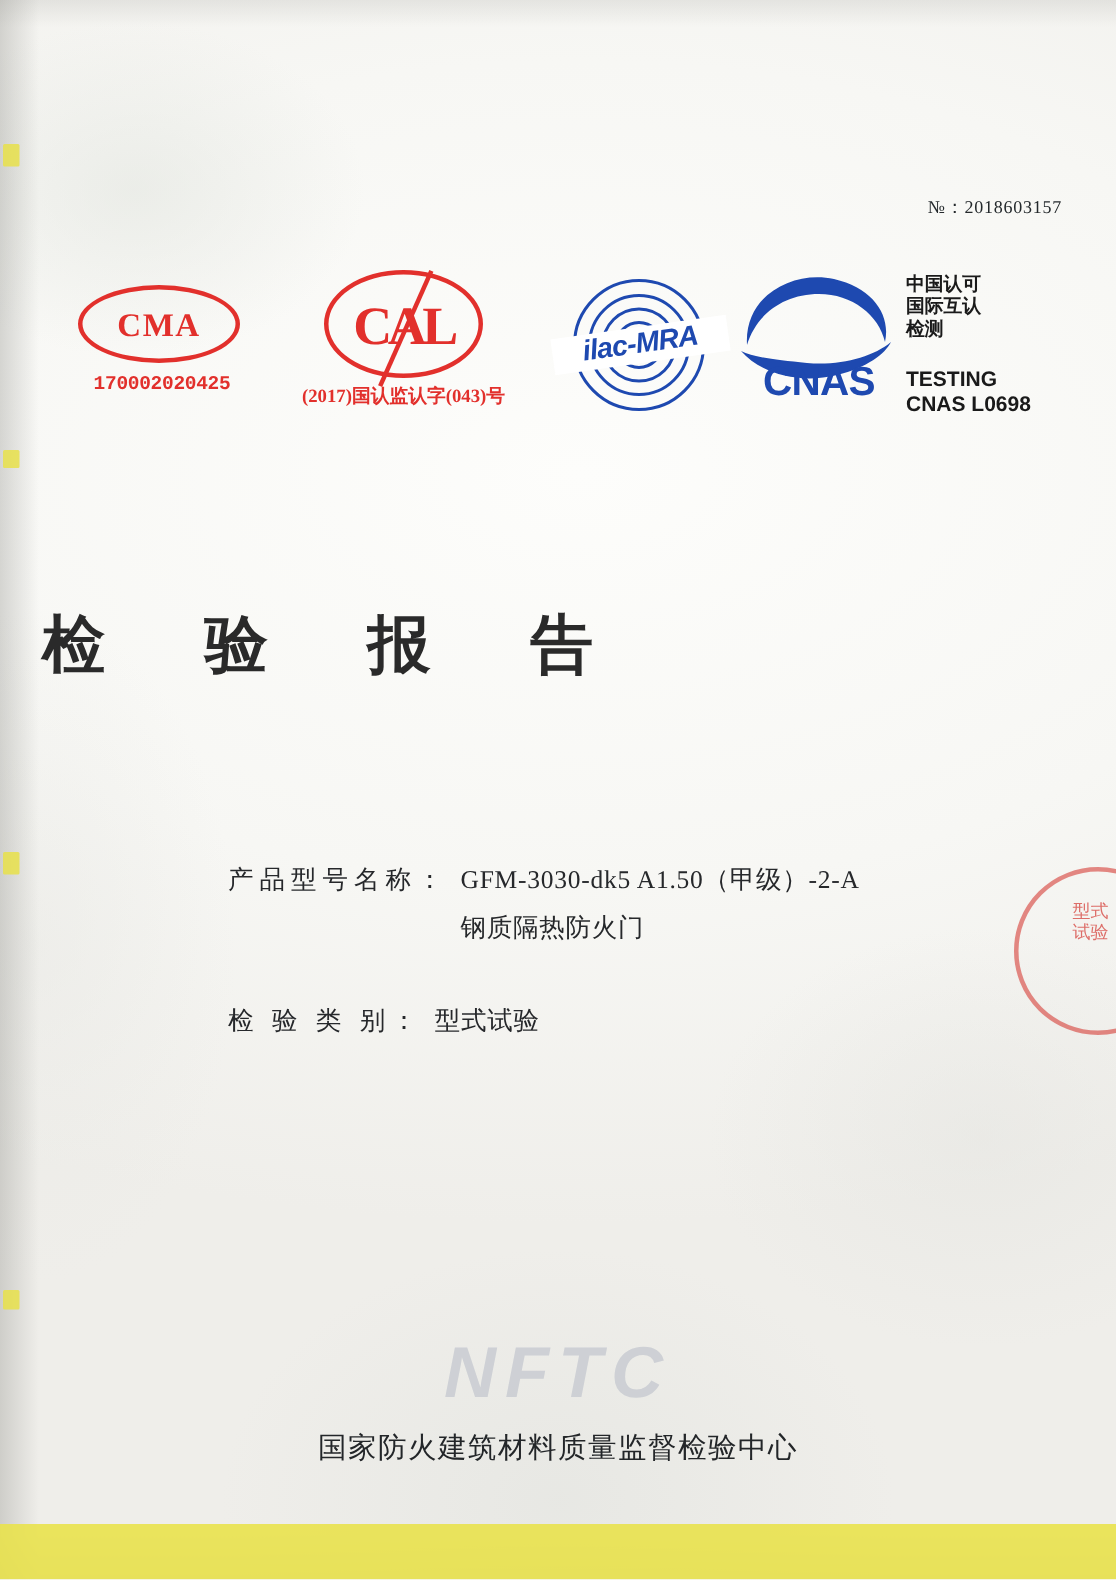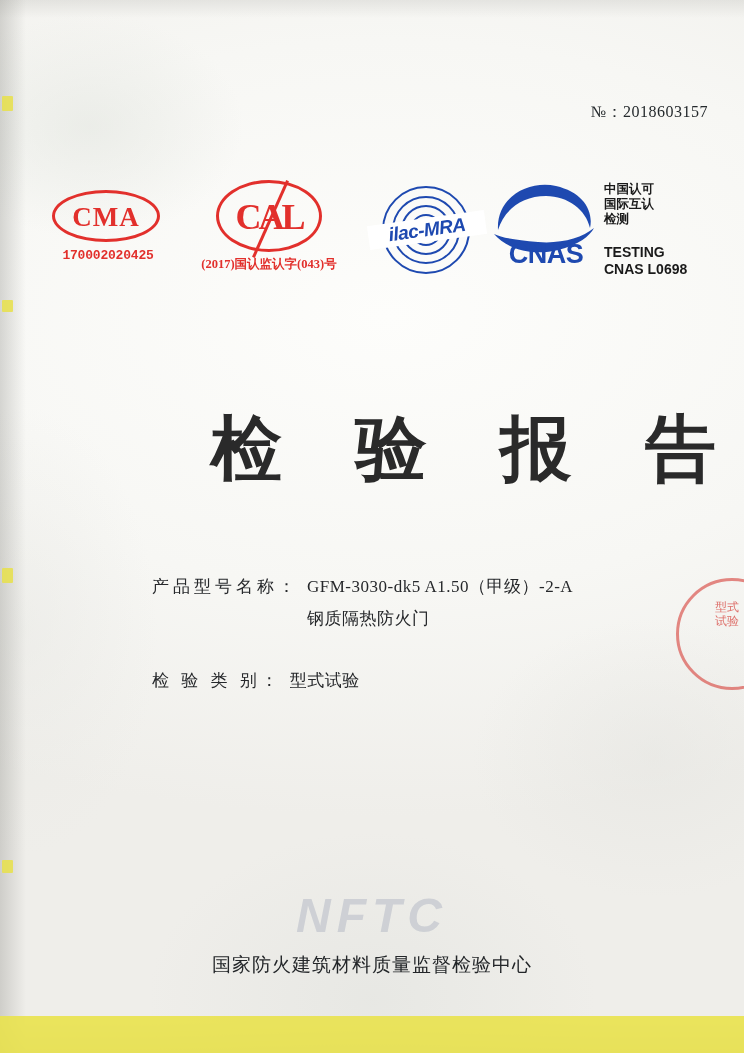--- a/index.html
+++ b/index.html
@@ -63,23 +63,23 @@
   .margin-mark.m1 { top: 96px; }
   .margin-mark.m2 { top: 300px; height: 12px; }
   .margin-mark.m3 { top: 568px; }
   .margin-mark.m4 { top: 860px; height: 13px; }
   .margin-mark.m5 { top: 1016px; left: 0; width: 744px; height: 37px; background: #e9e24c; opacity: 0.9; border-radius: 0; }
 
   
   .report-no {
     position: absolute;
     right: 36px;
-    top: 102px;
-    font-family: "Liberation Serif", serif;
-    font-size: 16px;
+    top: 130px;
+    font-family: "Liberation Serif", serif;
+    font-size: 12px;
     color: #24292c;
     letter-spacing: 0.5px;
   }
 
   
   .marks-row {
     position: absolute;
     top: 172px;
     left: 0;
     width: 744px;
@@ -100,21 +100,21 @@
     border: 3px solid #e2302c;
     border-radius: 54px / 26px;
     position: relative;
     box-sizing: border-box;
   }
   .cma-text {
     position: absolute;
     left: 0; right: 0; top: 4px;
     font-family: "Liberation Serif", serif;
     font-weight: bold;
-    font-size: 27px;
+    font-size: 22px;
     color: #e2302c;
     letter-spacing: 1px;
     line-height: 40px;
   }
   .cma-code {
     margin-top: 6px;
     font-family: Liberation Mono, monospace;
     font-size: 13px;
     font-weight: bold;
     color: #e2302c;
@@ -268,24 +268,24 @@
     color: #1a1a1a;
     line-height: 17px;
   }
 
   
   .doc-title {
     position: absolute;
     top: 402px;
     left: 0;
     width: 744px;
-    text-align: right;
-    font-family: "Liberation Serif", serif;
-    font-weight: bold;
-    font-size: 71px;
+    text-align: left;
+    font-family: "Liberation Serif", serif;
+    font-weight: bold;
+    font-size: 42px;
     letter-spacing: 28px;
     text-indent: 28px;
     color: #2a2a2a;
   }
 
   
   .fields {
     position: absolute;
     top: 574px;
     left: 152px;

